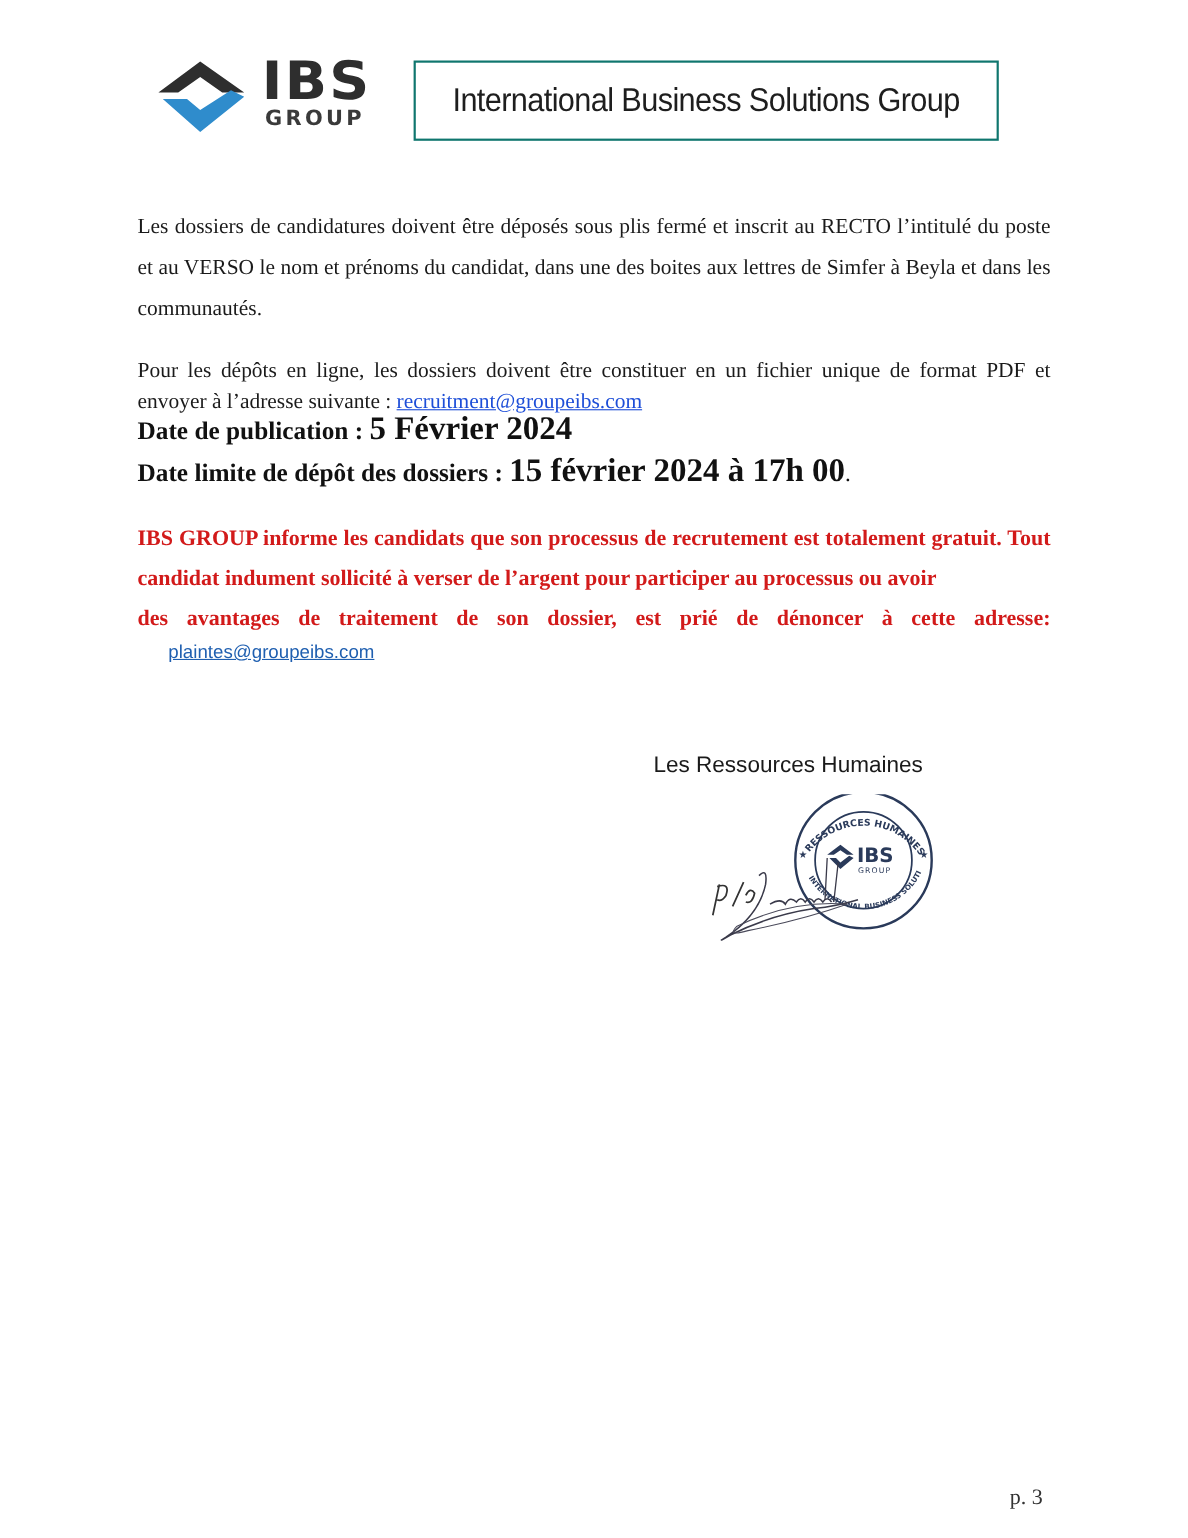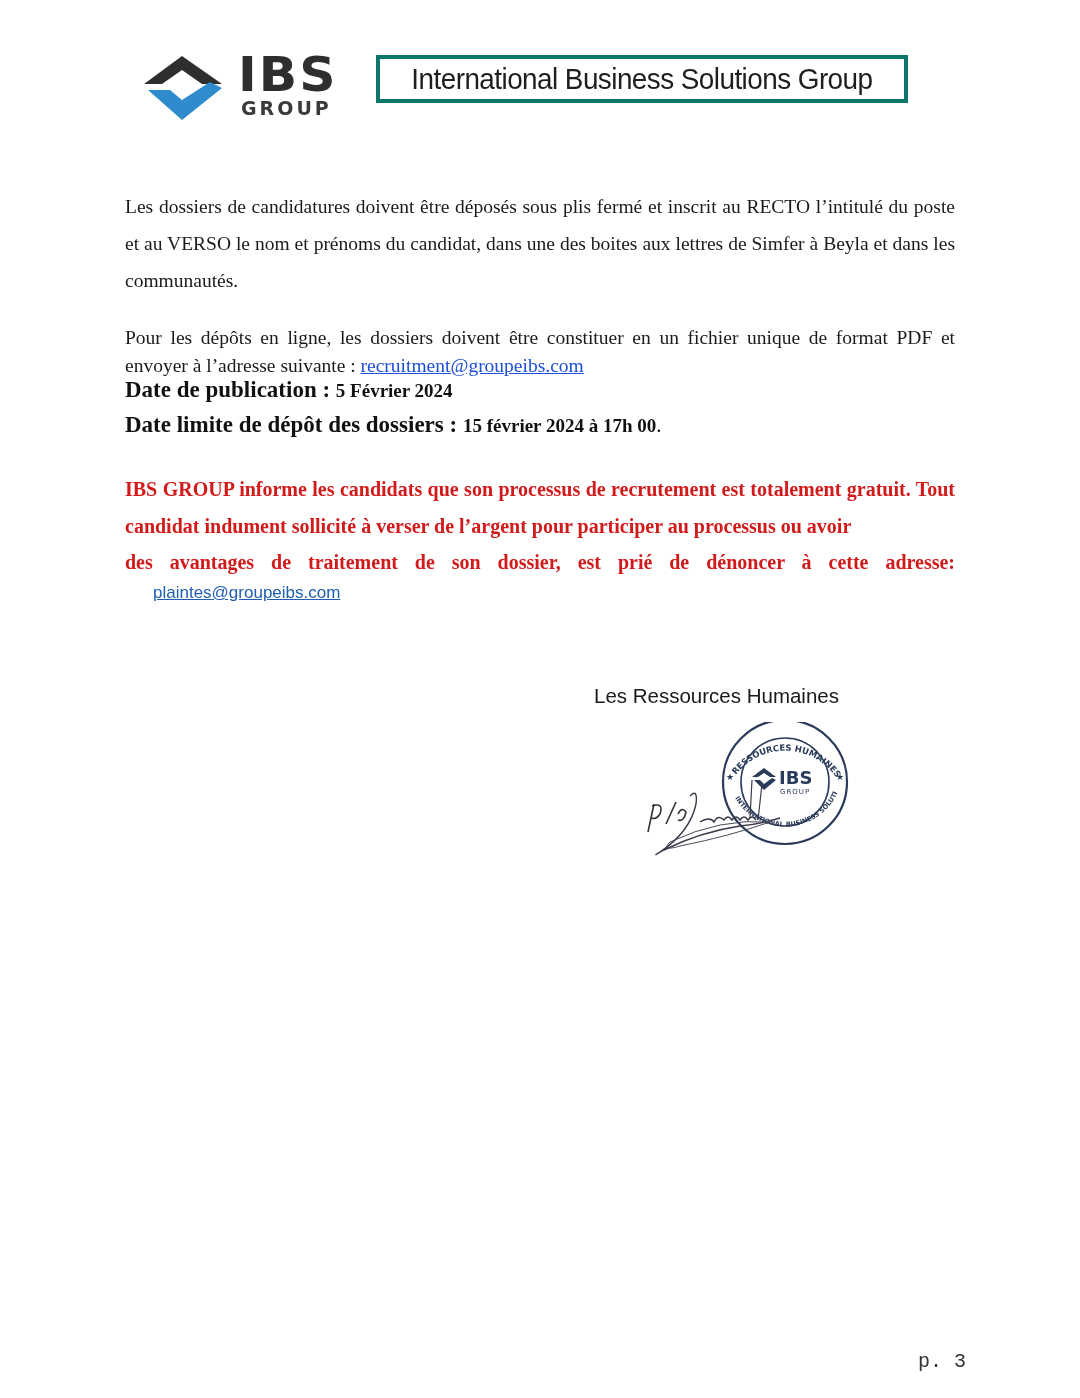--- a/index.html
+++ b/index.html
@@ -2,37 +2,37 @@
 <html><head>
   <meta charset="utf-8">
   <style>
     html, body { margin: 0; padding: 0; background: #ffffff; }
     body { width: 1080px; height: 1398px; position: relative; overflow: hidden; color: #1a1a1a; }
     .header { position: absolute; left: 140px; top: 52px; width: 780px; height: 75px; }
     .logo { position: absolute; left: 0; top: 0; width: 225px; height: 72px; }
     .logo svg { position: absolute; left: 0; top: 2px; }
     .logo-ibs { position: absolute; left: 98px; top: -8px; font-family: "DejaVu Sans", sans-serif; font-weight: bold; font-size: 48px; letter-spacing: 2px; color: #2e2e2e; line-height: 60px; transform: scaleX(1.05); transform-origin: left; }
     .logo-group { position: absolute; left: 101px; top: 46px; font-family: "DejaVu Sans", sans-serif; font-weight: bold; font-size: 19px; letter-spacing: 3px; color: #3a3a3a; line-height: 20px; }
-    .title-box { position: absolute; left: 236px; top: 3px; width: 532px; height: 48px; border: 4px solid #0f766e; box-sizing: border-box; display: flex; align-items: center; justify-content: center; }
+    .title-box { position: absolute; left: 236px; top: 3px; width: 532px; height: 73px; border: 2px solid #0f766e; box-sizing: border-box; display: flex; align-items: center; justify-content: center; }
     .title-box span { font-family: "Liberation Sans", sans-serif; font-size: 30px; color: #1e1e1e; letter-spacing: -0.6px; transform: scaleX(0.93); white-space: nowrap; }
     .body-text { position: absolute; left: 125px; width: 830px; font-family: "Liberation Serif", serif; font-size: 19.5px; color: #1a1a1a; text-align: justify; margin-top: 32px; }
     .p1 { top: 156px; line-height: 37px; }
     .p2 { top: 292px; line-height: 28px; }
     .link { color: #1d4ed8; text-decoration: underline; }
     .dates { position: absolute; left: 125px; top: 373px; font-family: "Liberation Serif", serif; font-weight: bold; color: #111; }
     .dates div { line-height: 33px; white-space: nowrap; }
     .dates .lbl { font-size: 23px; }
-    .dates .val { font-size: 19px; }
+    .dates .val { font-size: 30px; }
     .dates .dot { font-weight: normal; font-size: 21px; }
     .warning { position: absolute; left: 125px; top: 471px; width: 830px; font-family: "Liberation Serif", serif; font-weight: bold; font-size: 20px; line-height: 36.5px; color: #d21a1a; text-align: justify; text-align-last: left; }
     .warning .w-line3 { text-align: justify; text-align-last: justify; display: block; }
     .plaintes { position: absolute; left: 125px; top: 583px; font-family: "Liberation Sans", sans-serif; font-size: 17px; color: #1f5fb0; text-decoration: underline; margin-left: 28px; }
     .hr-title { position: absolute; left: 594px; top: 684px; font-family: "Liberation Sans", sans-serif; font-weight: normal; font-size: 20.5px; color: #1a1a1a; }
     .stamp { position: absolute; left: 640px; top: 722px; width: 210px; height: 150px; }
-    .page-num { position: absolute; left: 918px; top: 1350px; font-family: Liberation Mono, monospace; font-size: 20px; color: #333; }
+    .page-num { position: absolute; left: 918px; top: 1350px; font-family: Liberation Serif, serif; font-size: 20px; color: #333; }
   </style>
 </head>
 <body>
 
 <div class="header">
   <div class="logo">
     <svg width="90" height="70" viewBox="0 0 90 70">
       <polygon points="4,30 42,2 82,30 62,30 42,16 22,30" fill="#2e2e2e"></polygon>
       <polygon points="8,36 30,36 42,46 70,28 82,34 42,66" fill="#2f8ccc"></polygon>
     </svg>

